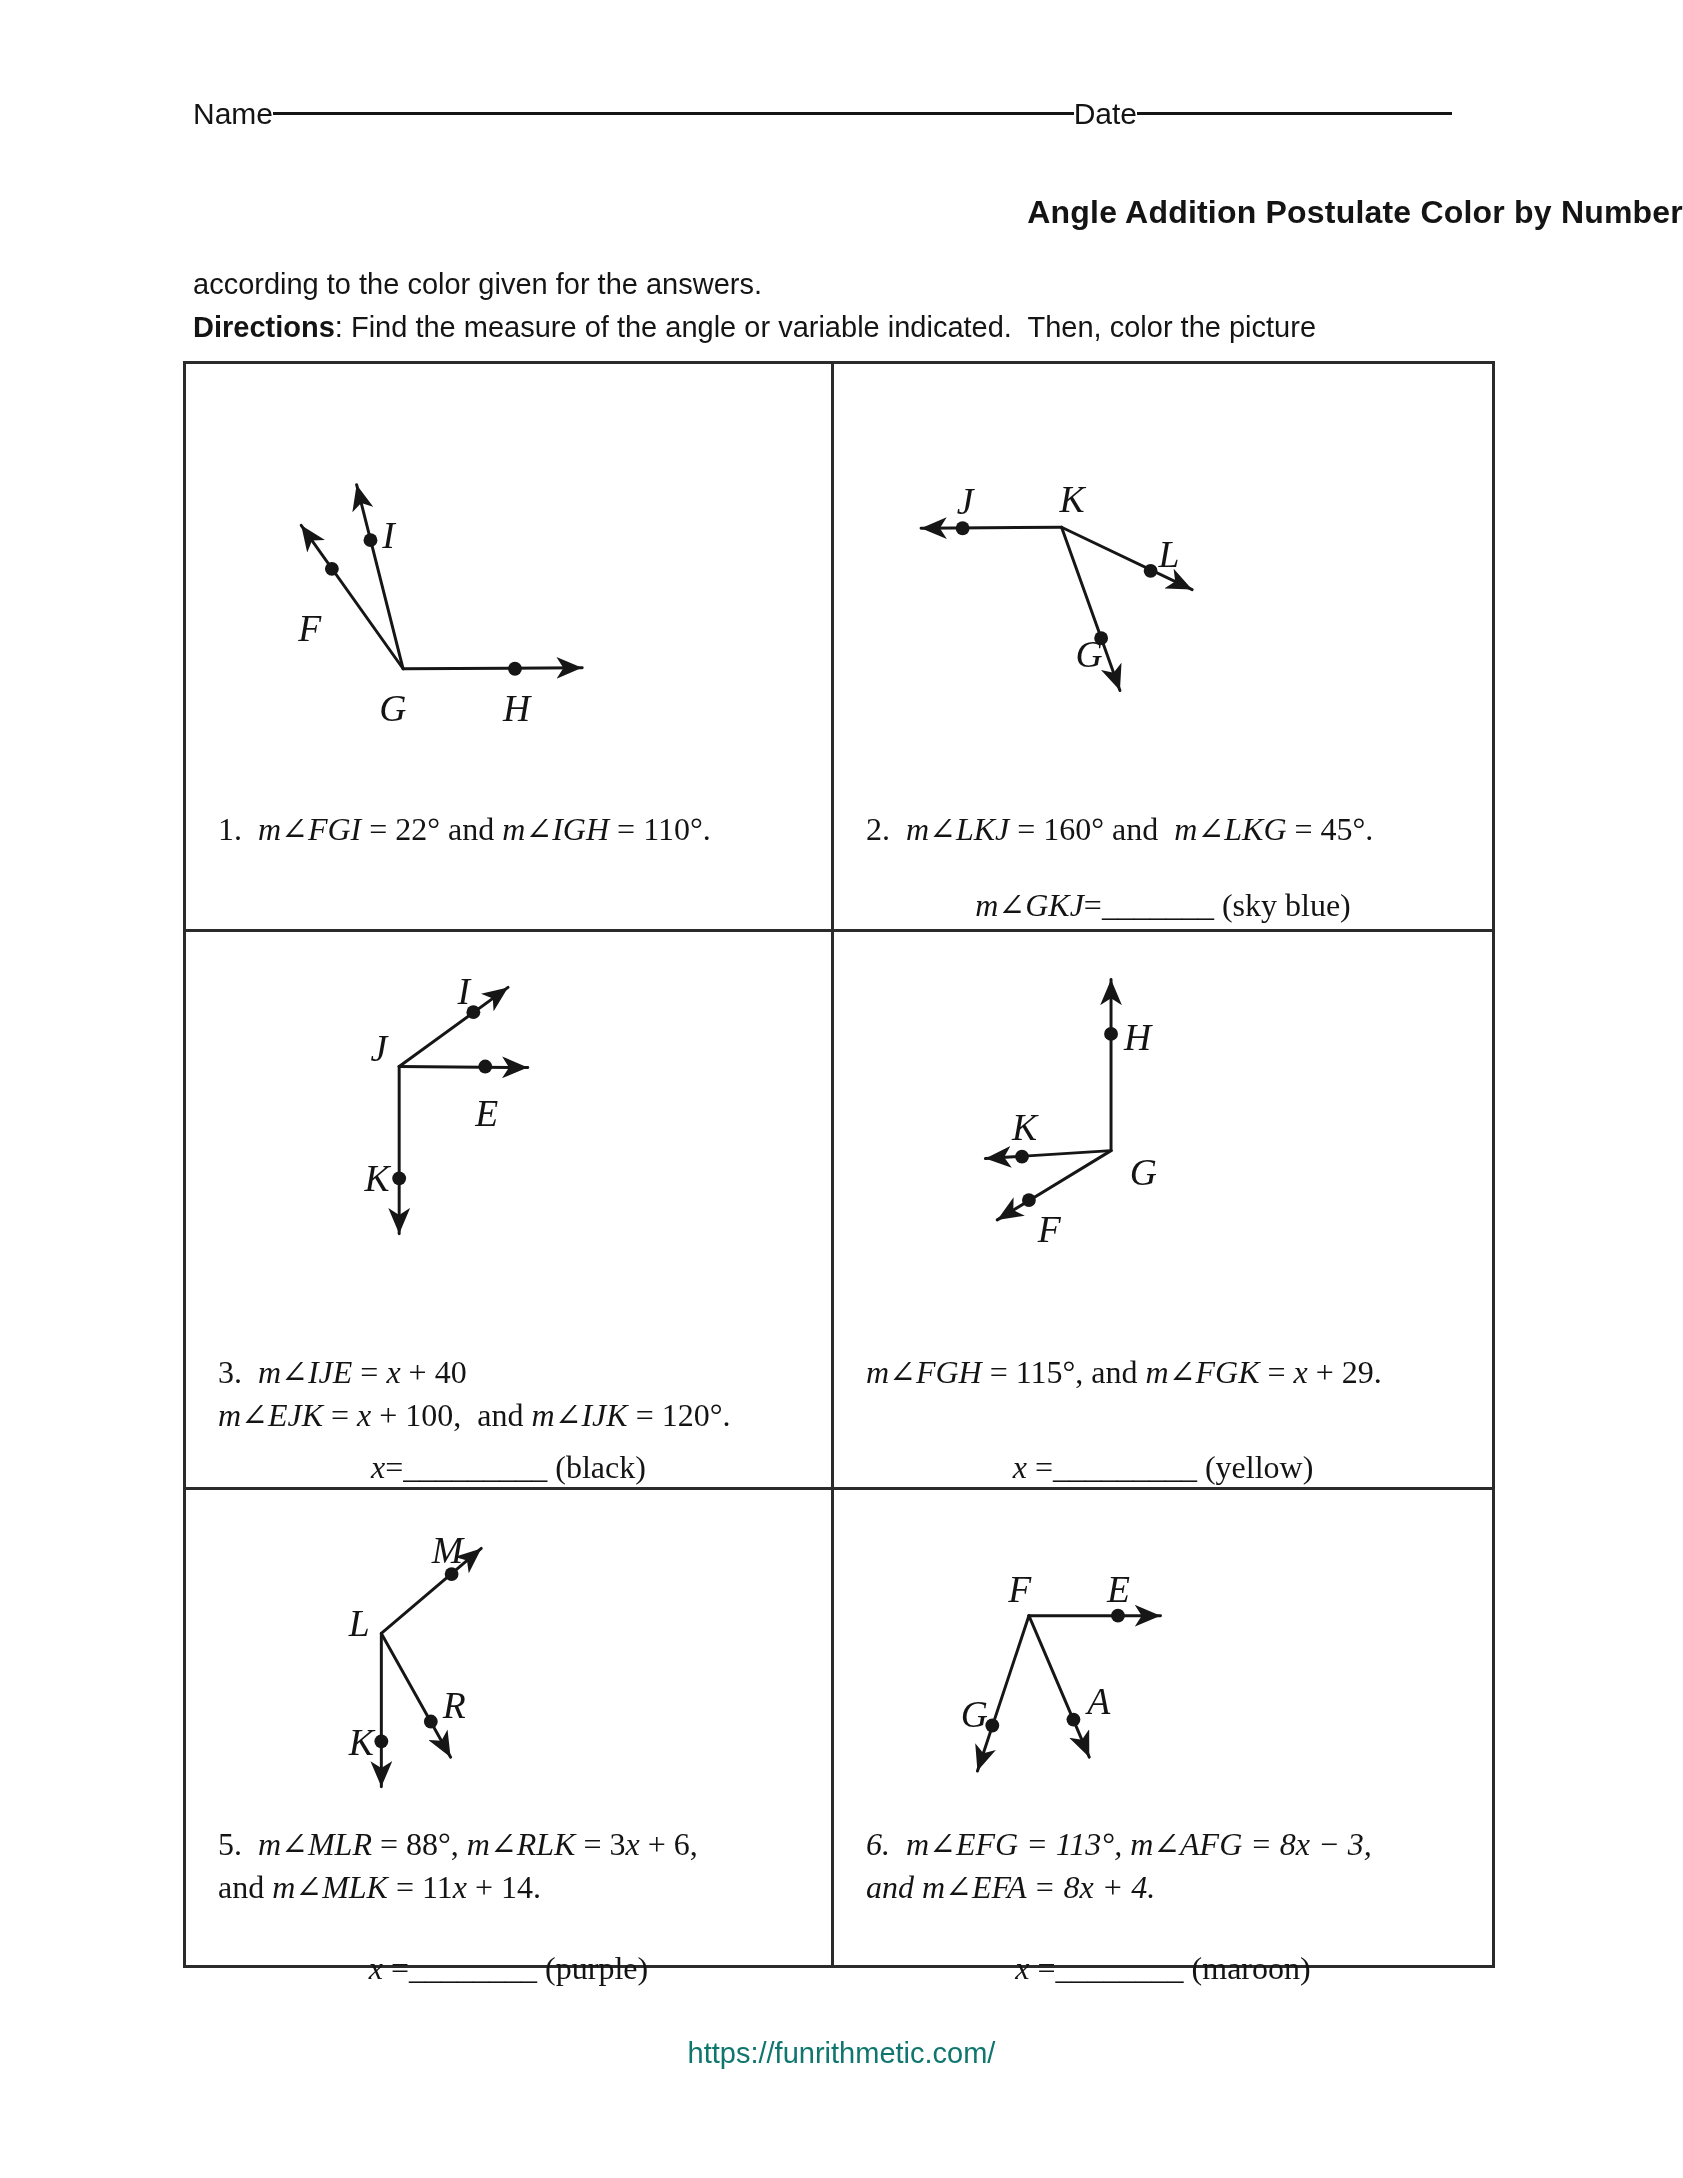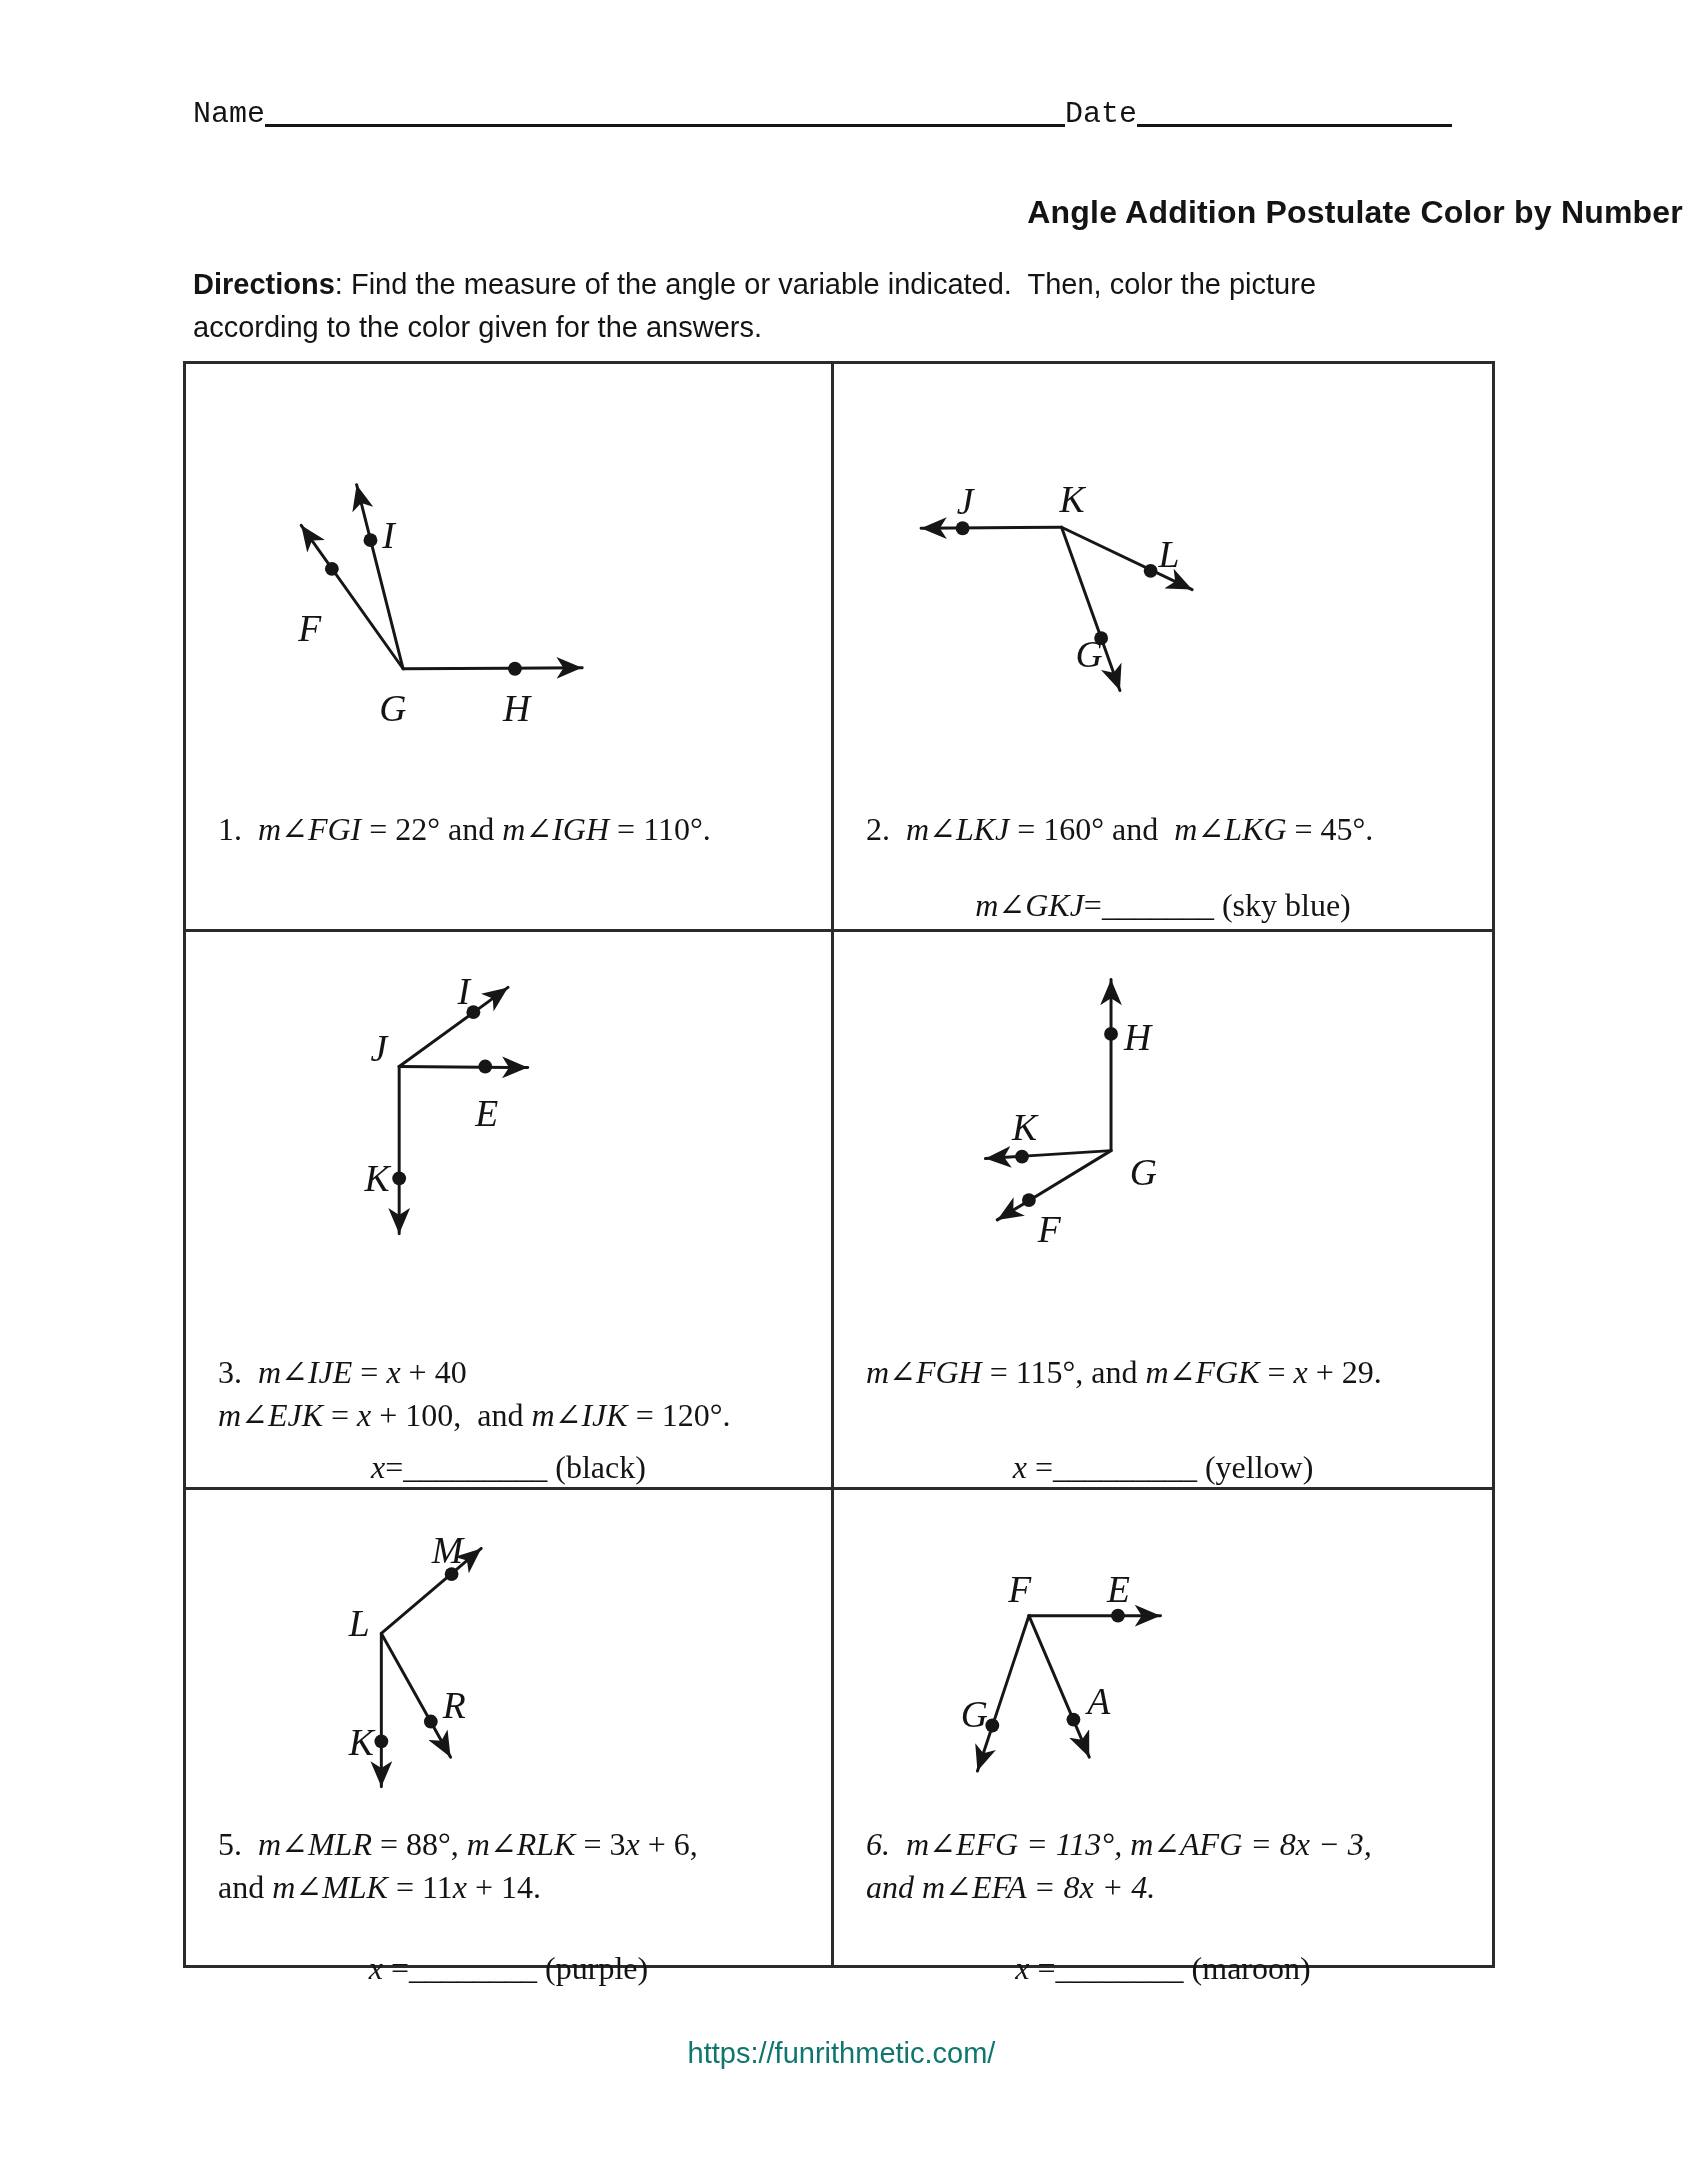--- a/index.html
+++ b/index.html
@@ -1,20 +1,20 @@
 <!DOCTYPE html>
 <html><head>
 <meta charset="utf-8">
 <style>
   html,body{margin:0;padding:0;background:#ffffff;}
   .page{position:relative;width:1683px;height:2178px;background:#ffffff;color:#141414;
         font-family:"Liberation Sans",sans-serif;overflow:hidden;}
 
   
-  .name-row{position:absolute;left:193px;top:99px;width:1259px;display:flex;align-items:flex-end;font-family:Liberation Mono, monospace;}
+  .name-row{position:absolute;left:193px;top:99px;width:1259px;display:flex;align-items:center;}
   .hdr-label{font-size:30px;line-height:1;padding-bottom:2px;}
   .blank-line{border-bottom:3px solid #151515;height:0;margin-bottom:4px;}
   .grow{flex:1 1 auto;}
   .date-blank{width:315px;}
 
   .title{position:absolute;left:0;top:194px;width:100%;text-align:right;
          font-size:32px;font-weight:700;letter-spacing:0.2px;}
 
   .directions{position:absolute;left:193px;top:263px;width:1259px;
               font-size:29px;line-height:43px;}
@@ -54,22 +54,22 @@
   <div class="name-row">
     <span class="hdr-label">Name</span>
     <span class="blank-line grow"></span>
     <span class="hdr-label">Date</span>
     <span class="blank-line date-blank"></span>
   </div>
 
   <div class="title">Angle Addition Postulate Color by Number</div>
 
   <div class="directions">
+    <div>according to the color given for the answers.</div>
     <div><span class="bold">Directions</span><span>: Find the measure of the angle or variable indicated.&nbsp; Then, color the picture</span></div>
-    <div>according to the color given for the answers.</div>
   </div>
 
   <div class="grid">
 
     <div class="cell c-left r1">
       <svg class="fig" width="644" height="565" viewBox="0 0 650 571">
         <defs>
             <marker id="ah1" markerUnits="userSpaceOnUse" markerWidth="26" markerHeight="22" refX="26" refY="11" orient="auto">
               <polygon points="0,0 26,11 0,22 7,11" fill="#161616"></polygon>
             </marker>

